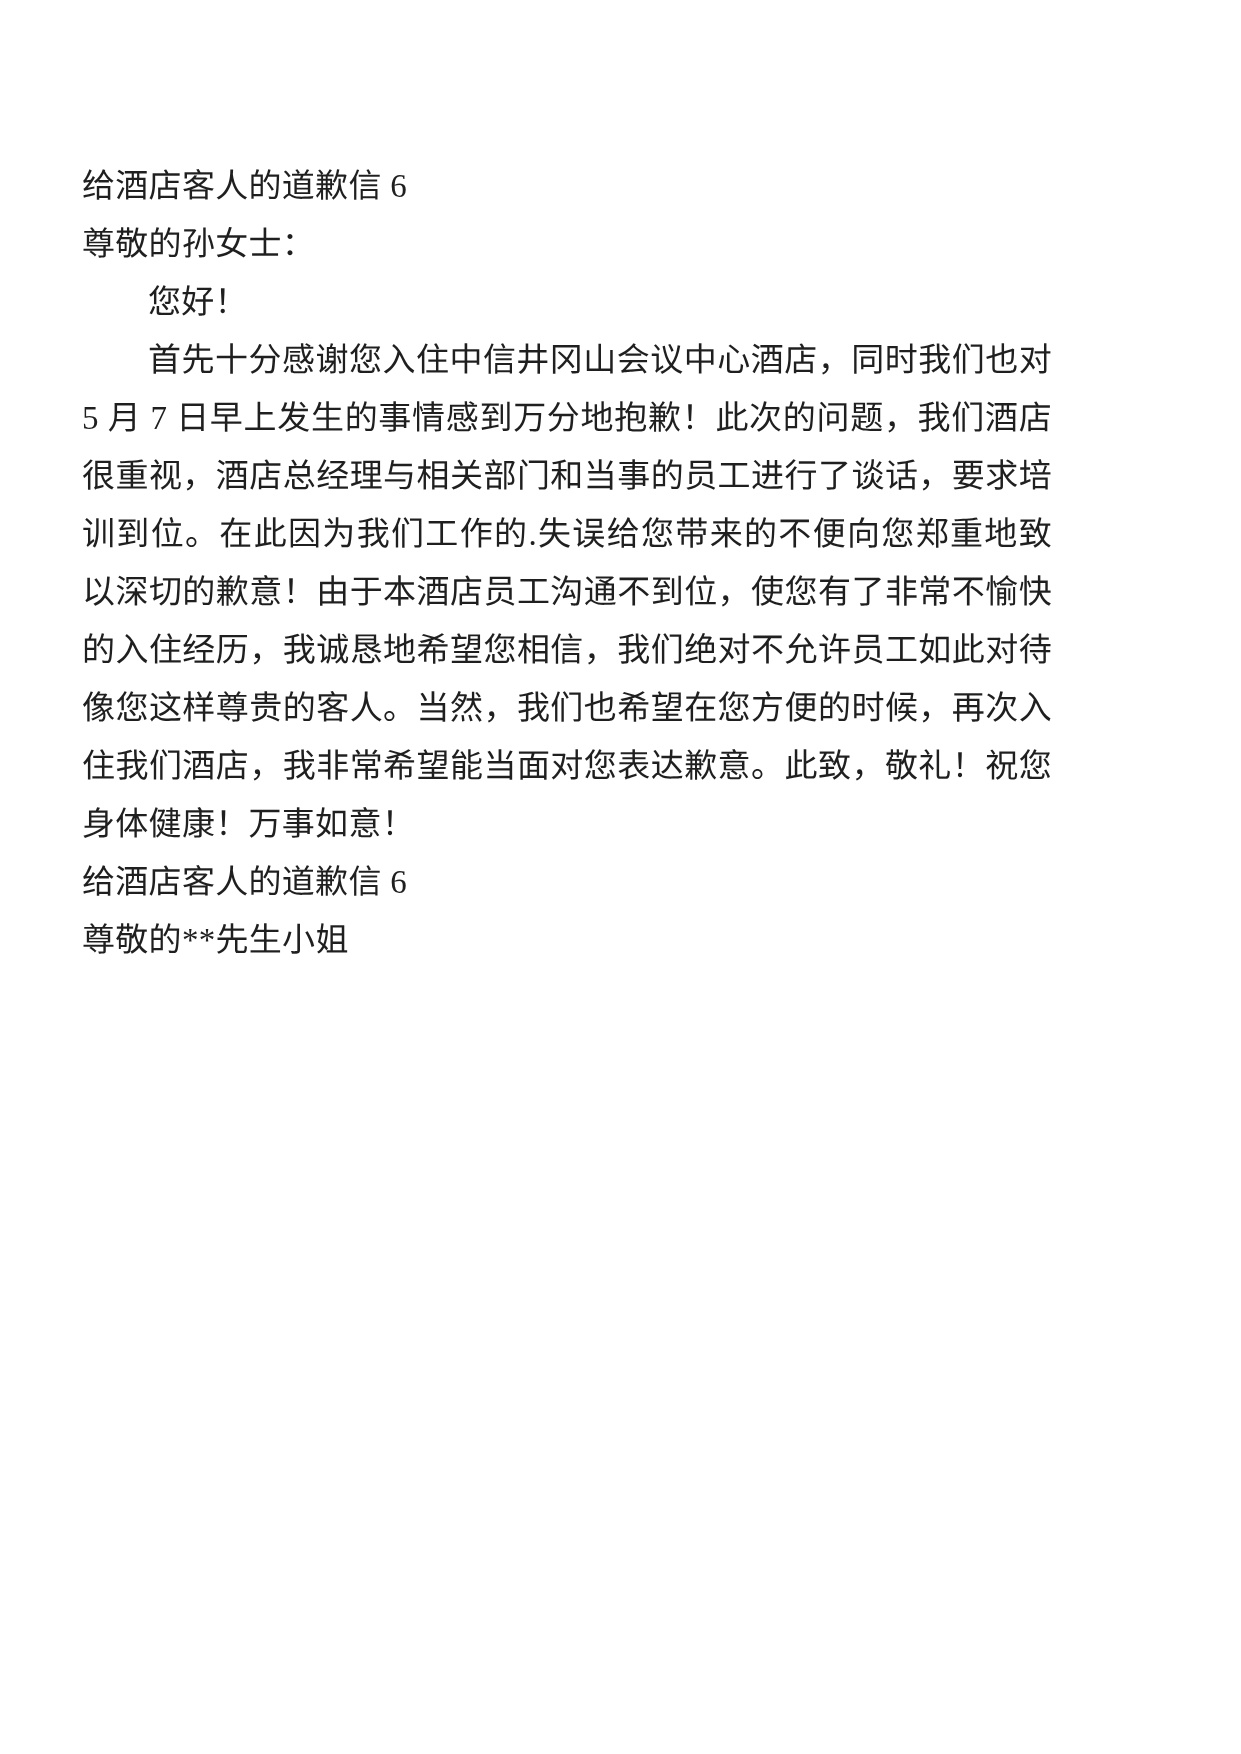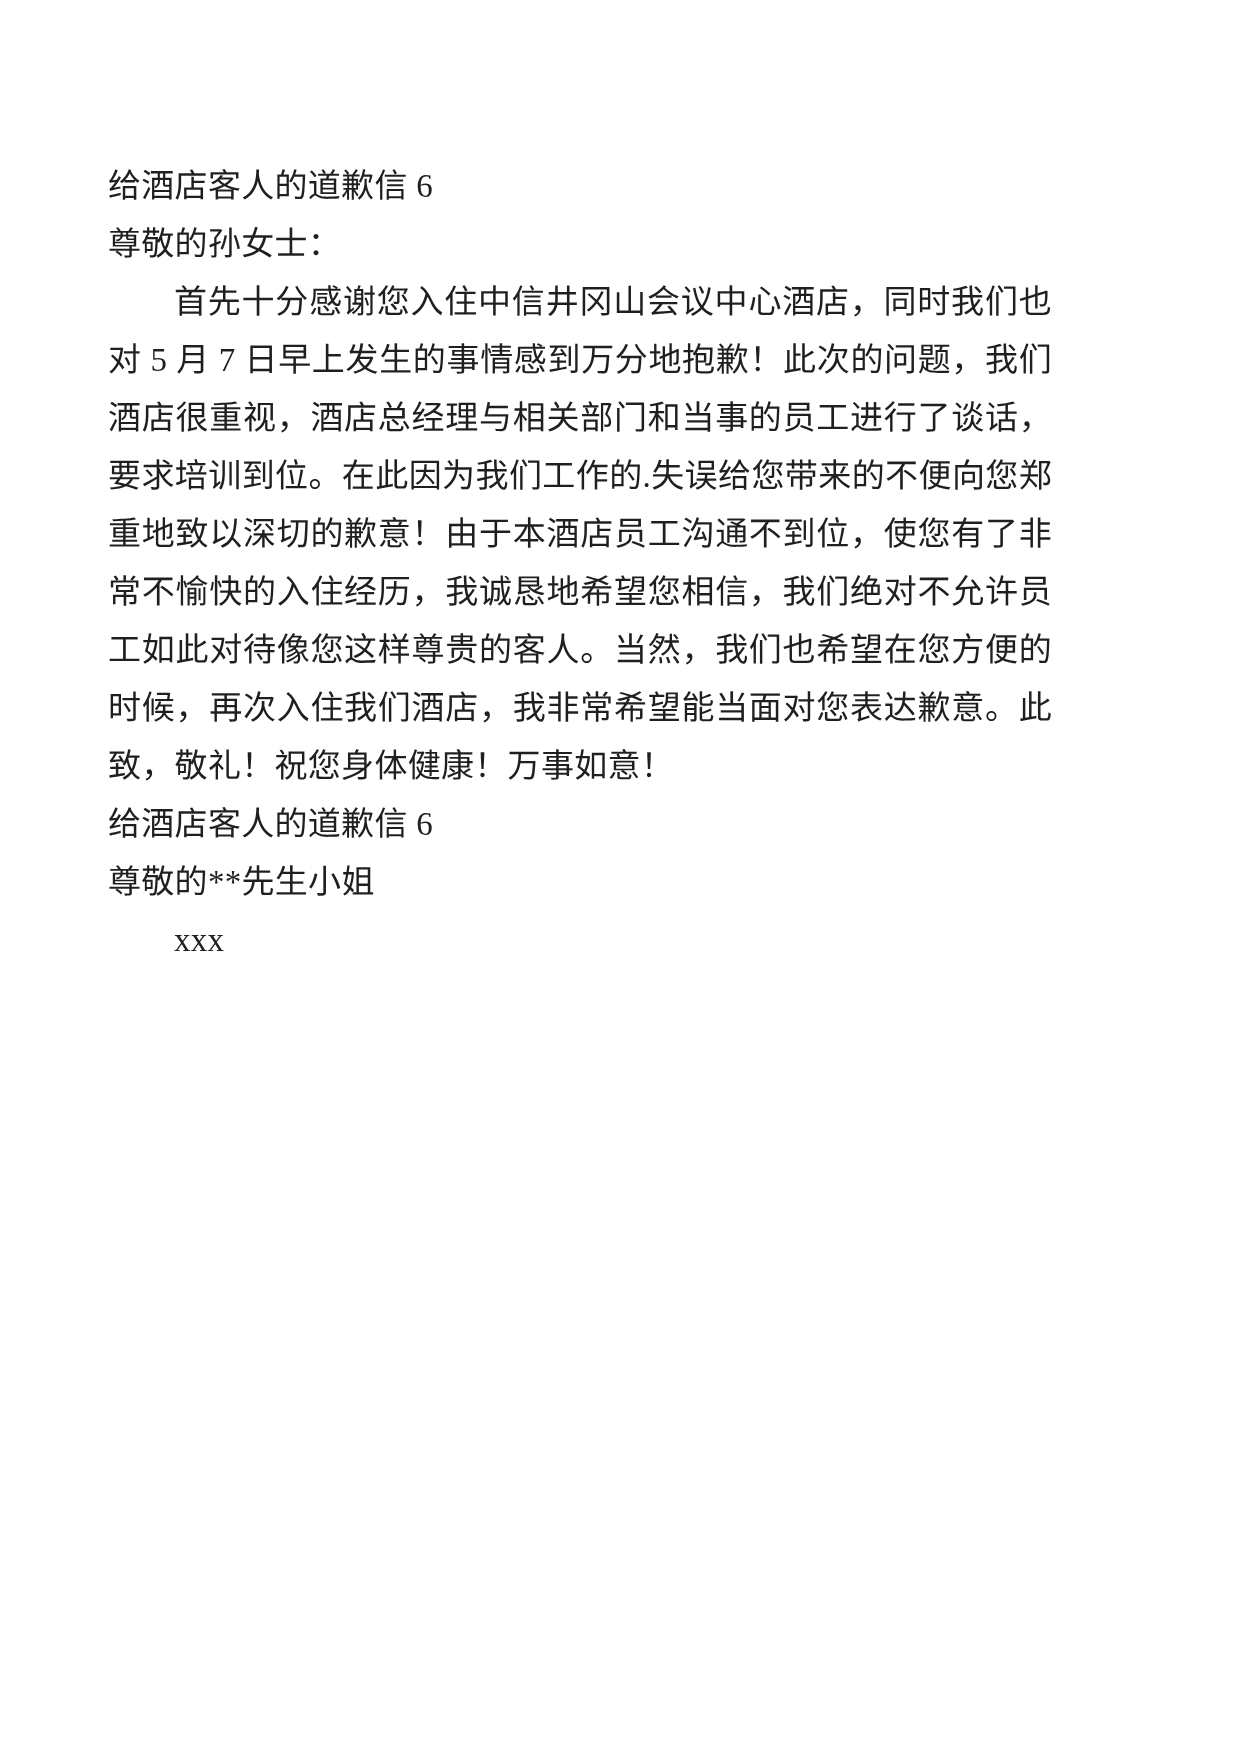--- a/index.html
+++ b/index.html
@@ -6,21 +6,21 @@
     margin: 0;
     padding: 0;
     background: #ffffff;
   }
   .page {
     position: relative;
     width: 1241px;
     min-height: 1754px;
     box-sizing: border-box;
     background: #ffffff;
-    padding: 157px 189px 80px 108px;
+    padding: 157px 189px 80px 82px;
   }
   .page p {
     margin: 0;
     font-family: "Liberation Serif", "DejaVu Serif", serif;
     font-size: 33px;
     line-height: 58px;
     letter-spacing: 0.3px;
     color: #1f1f1f;
     text-align: justify;
     word-break: break-all;
@@ -28,17 +28,17 @@
   .page p.indent {
     text-indent: 2em;
   }
 </style>
 </head>
 <body>
 
 <div class="page" style="background: rgb(255, 255, 255); color: rgb(31, 31, 31);">
   <p>给酒店客人的道歉信 6</p>
   <p>尊敬的孙女士：</p>
+  <p class="indent">您好！</p>
   <p class="indent">首先十分感谢您入住中信井冈山会议中心酒店，同时我们也对 5 月 7 日早上发生的事情感到万分地抱歉！此次的问题，我们酒店很重视，酒店总经理与相关部门和当事的员工进行了谈话，要求培训到位。在此因为我们工作的.失误给您带来的不便向您郑重地致以深切的歉意！由于本酒店员工沟通不到位，使您有了非常不愉快的入住经历，我诚恳地希望您相信，我们绝对不允许员工如此对待像您这样尊贵的客人。当然，我们也希望在您方便的时候，再次入住我们酒店，我非常希望能当面对您表达歉意。此致，敬礼！祝您身体健康！万事如意！</p>
   <p>给酒店客人的道歉信 6</p>
   <p>尊敬的**先生小姐</p>
-  <p class="indent">xxx</p>
 </div>
 
 </body></html>

